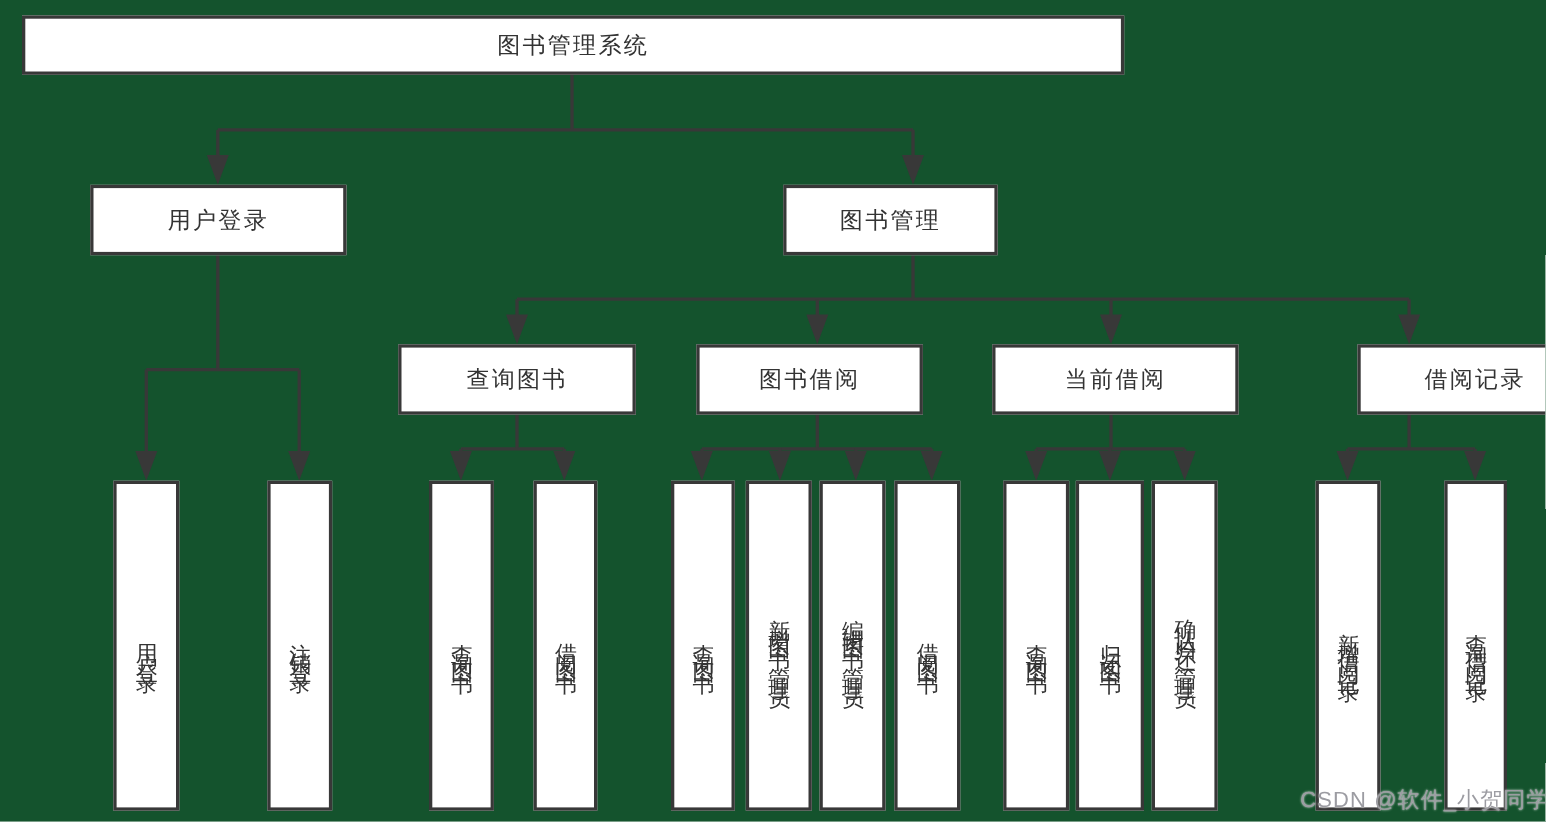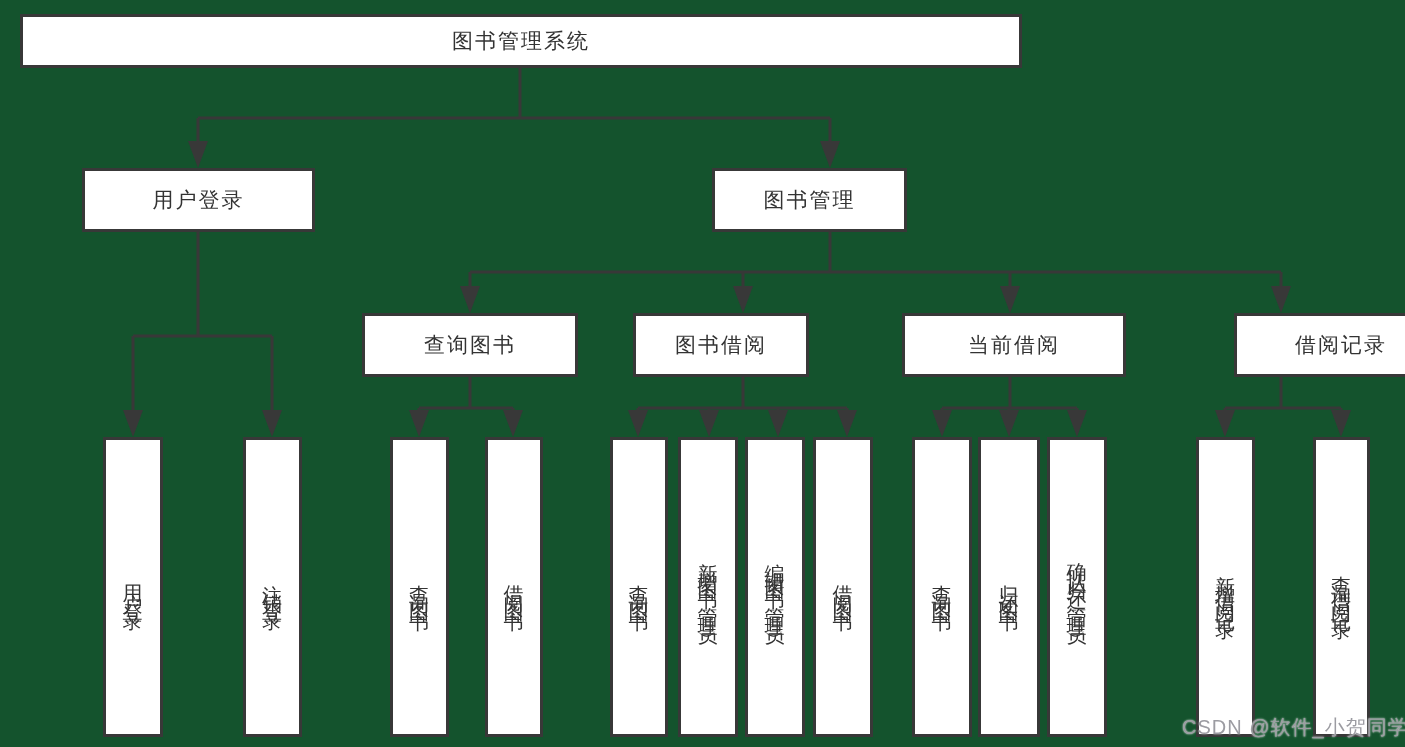--- a/index.html
+++ b/index.html
@@ -129,21 +129,21 @@
   <div class="node h" style="left:82px;top:168px;width:233px;height:64px">
     <span>用户登录</span>
   </div>
   <div class="node h" style="left:712px;top:168px;width:195px;height:64px">
     <span>图书管理</span>
   </div>
 
   <div class="node h" style="left:362px;top:313px;width:216px;height:64px">
     <span>查询图书</span>
   </div>
-  <div class="node h" style="left:633px;top:313px;width:176px;height:64px">
+  <div class="node h" style="left:633px;top:313px;width:206px;height:64px">
     <span>图书借阅</span>
   </div>
   <div class="node h" style="left:902px;top:313px;width:224px;height:64px">
     <span>当前借阅</span>
   </div>
   <div class="node h" style="left:1234px;top:313px;width:214px;height:64px">
     <span>借阅记录</span>
   </div>
 
   <div class="node v" style="left:103px;top:437px;width:60px;height:300px">

